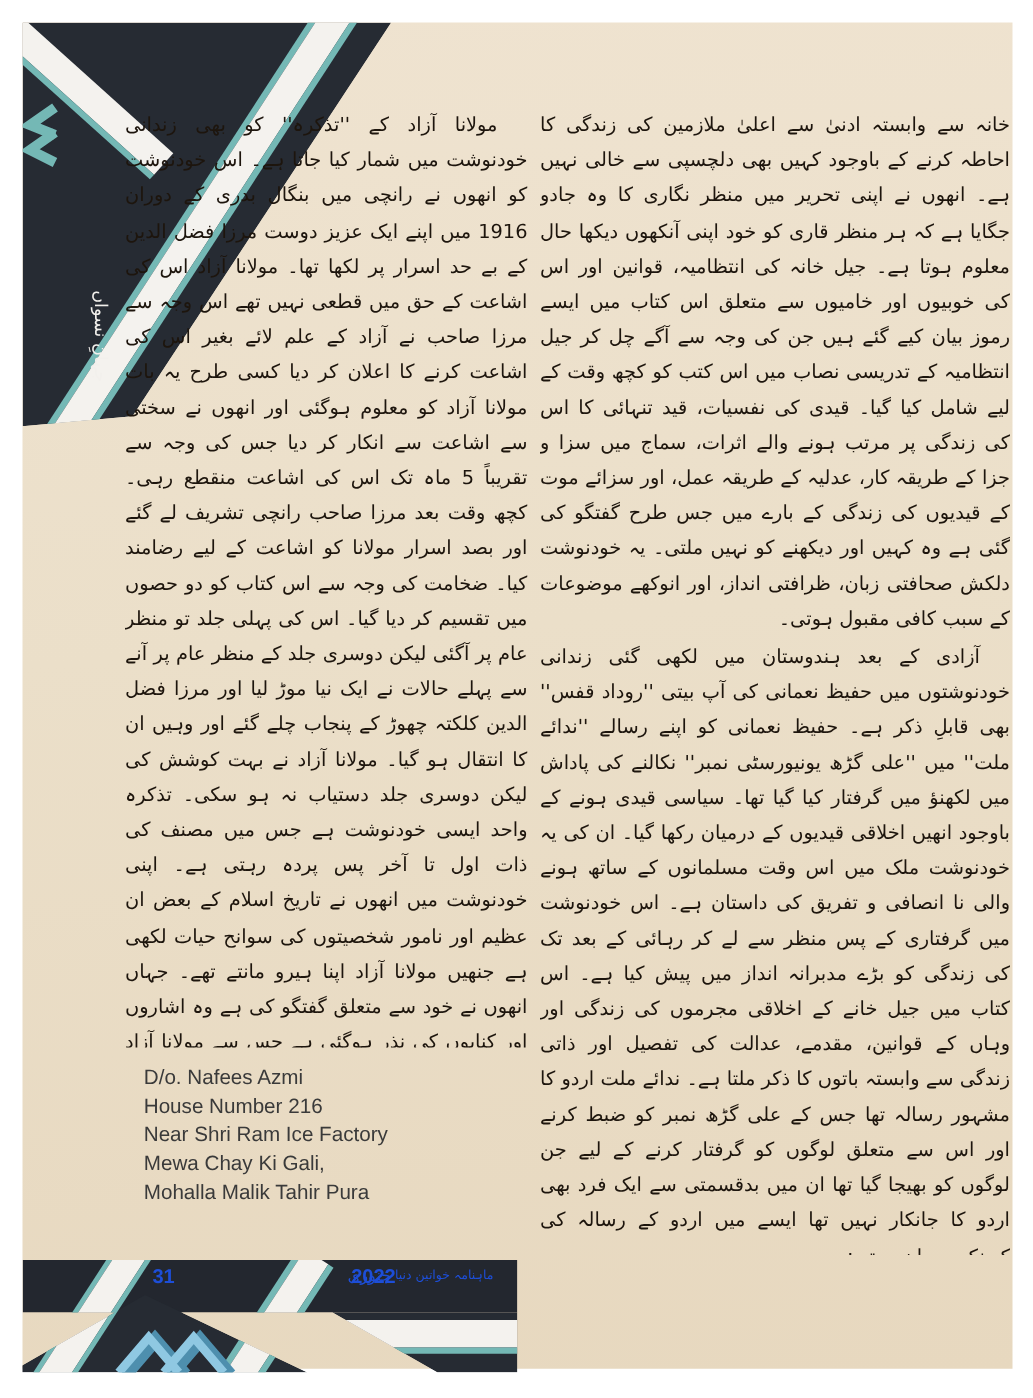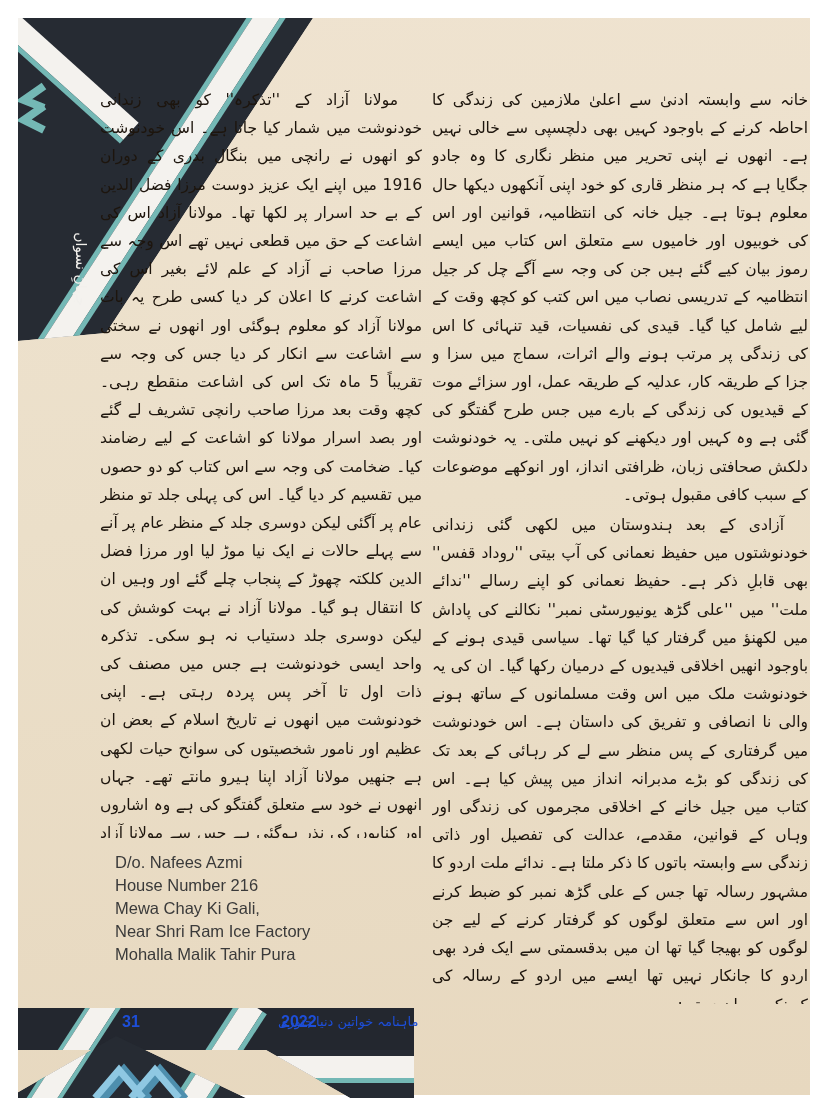--- a/index.html
+++ b/index.html
@@ -11,21 +11,21 @@
   .ftr-decor{position:absolute;left:18px;top:1008px;width:396px;height:90px;}
   .hdr-decor svg,.ftr-decor svg{display:block;}
   .section-label{position:absolute;left:-6px;top:240px;width:132px;height:22px;
         transform:rotate(90deg);transform-origin:66px 11px;
         color:#f2f0ec;font-size:14px;text-align:center;direction:rtl;letter-spacing:1px;}
   
   .ftr-text{position:absolute;color:#1d4ed8;white-space:nowrap;}
   .ftr-page{left:122px;top:1013px;font:bold 16px "Liberation Sans",sans-serif;}
   .ftr-year{left:238px;top:1013px;font:bold 16px "Liberation Sans",sans-serif;margin-left:43px;}
   .ftr-month{left:278px;top:1014px;font-size:13px;direction:rtl;text-align:center;}
-  .ftr-mag{left:316px;top:1014px;font-size:13px;direction:rtl;}
+  .ftr-mag{left:316px;top:1014px;font-size:10px;direction:rtl;}
   
   .urdu{direction:rtl;text-align:justify;color:#1d150d;font-size:15.5px;line-height:1.82;}
   .col{position:absolute;overflow:hidden;}
   .col-left{left:100px;top:86px;width:322px;height:752px;}
   .col-right{left:432px;top:86px;width:376px;height:918px;}
   .para{margin:0 0 2px 0;}
   .para.indent{text-indent:24px;}
   
   .author{position:absolute;left:115px;top:851px;font-family:"Liberation Sans",sans-serif;
           color:#3a3a3a;font-size:16.5px;line-height:23px;}
@@ -71,22 +71,22 @@
 
 <div class="col col-right urdu">
   <p class="para">خانہ سے وابستہ ادنیٰ سے اعلیٰ ملازمین کی زندگی کا احاطہ کرنے کے باوجود کہیں بھی دلچسپی سے خالی نہیں ہے۔ انھوں نے اپنی تحریر میں منظر نگاری کا وہ جادو جگایا ہے کہ ہر منظر قاری کو خود اپنی آنکھوں دیکھا حال معلوم ہوتا ہے۔ جیل خانہ کی انتظامیہ، قوانین اور اس کی خوبیوں اور خامیوں سے متعلق اس کتاب میں ایسے رموز بیان کیے گئے ہیں جن کی وجہ سے آگے چل کر جیل انتظامیہ کے تدریسی نصاب میں اس کتب کو کچھ وقت کے لیے شامل کیا گیا۔ قیدی کی نفسیات، قید تنہائی کا اس کی زندگی پر مرتب ہونے والے اثرات، سماج میں سزا و جزا کے طریقہ کار، عدلیہ کے طریقہ عمل، اور سزائے موت کے قیدیوں کی زندگی کے بارے میں جس طرح گفتگو کی گئی ہے وہ کہیں اور دیکھنے کو نہیں ملتی۔ یہ خودنوشت دلکش صحافتی زبان، ظرافتی انداز، اور انوکھے موضوعات کے سبب کافی مقبول ہوتی۔</p>
   <p class="para indent">آزادی کے بعد ہندوستان میں لکھی گئی زندانی خودنوشتوں میں حفیظ نعمانی کی آپ بیتی ''روداد قفس'' بھی قابلِ ذکر ہے۔ حفیظ نعمانی کو اپنے رسالے ''ندائے ملت'' میں ''علی گڑھ یونیورسٹی نمبر'' نکالنے کی پاداش میں لکھنؤ میں گرفتار کیا گیا تھا۔ سیاسی قیدی ہونے کے باوجود انھیں اخلاقی قیدیوں کے درمیان رکھا گیا۔ ان کی یہ خودنوشت ملک میں اس وقت مسلمانوں کے ساتھ ہونے والی نا انصافی و تفریق کی داستان ہے۔ اس خودنوشت میں گرفتاری کے پس منظر سے لے کر رہائی کے بعد تک کی زندگی کو بڑے مدبرانہ انداز میں پیش کیا ہے۔ اس کتاب میں جیل خانے کے اخلاقی مجرموں کی زندگی اور وہاں کے قوانین، مقدمے، عدالت کی تفصیل اور ذاتی زندگی سے وابستہ باتوں کا ذکر ملتا ہے۔ ندائے ملت اردو کا مشہور رسالہ تھا جس کے علی گڑھ نمبر کو ضبط کرنے اور اس سے متعلق لوگوں کو گرفتار کرنے کے لیے جن لوگوں کو بھیجا گیا تھا ان میں بدقسمتی سے ایک فرد بھی اردو کا جانکار نہیں تھا ایسے میں اردو کے رسالہ کی کیونکر پہچان ہوتی:</p>
 
 </div>
 
 <div class="author">
   <span>D/o. Nafees Azmi</span>
   <span>House Number 216</span>
+  <span>Near Shri Ram Ice Factory</span>
   <span>Mewa Chay Ki Gali,</span>
-  <span>Near Shri Ram Ice Factory</span>
   <span>Mohalla Malik Tahir Pura</span>
 </div>
 
 <div class="ftr-decor">
   <svg width="396" height="90" viewBox="0 0 396 90">
     <defs>
       <clipPath id="ftclip">
         <rect x="0" y="0" width="396" height="42"></rect>
         <path d="M98 28 L228 90 L-10 90 Z"></path>
         <path d="M248 42 H396 V90 L332 90 Z"></path>

